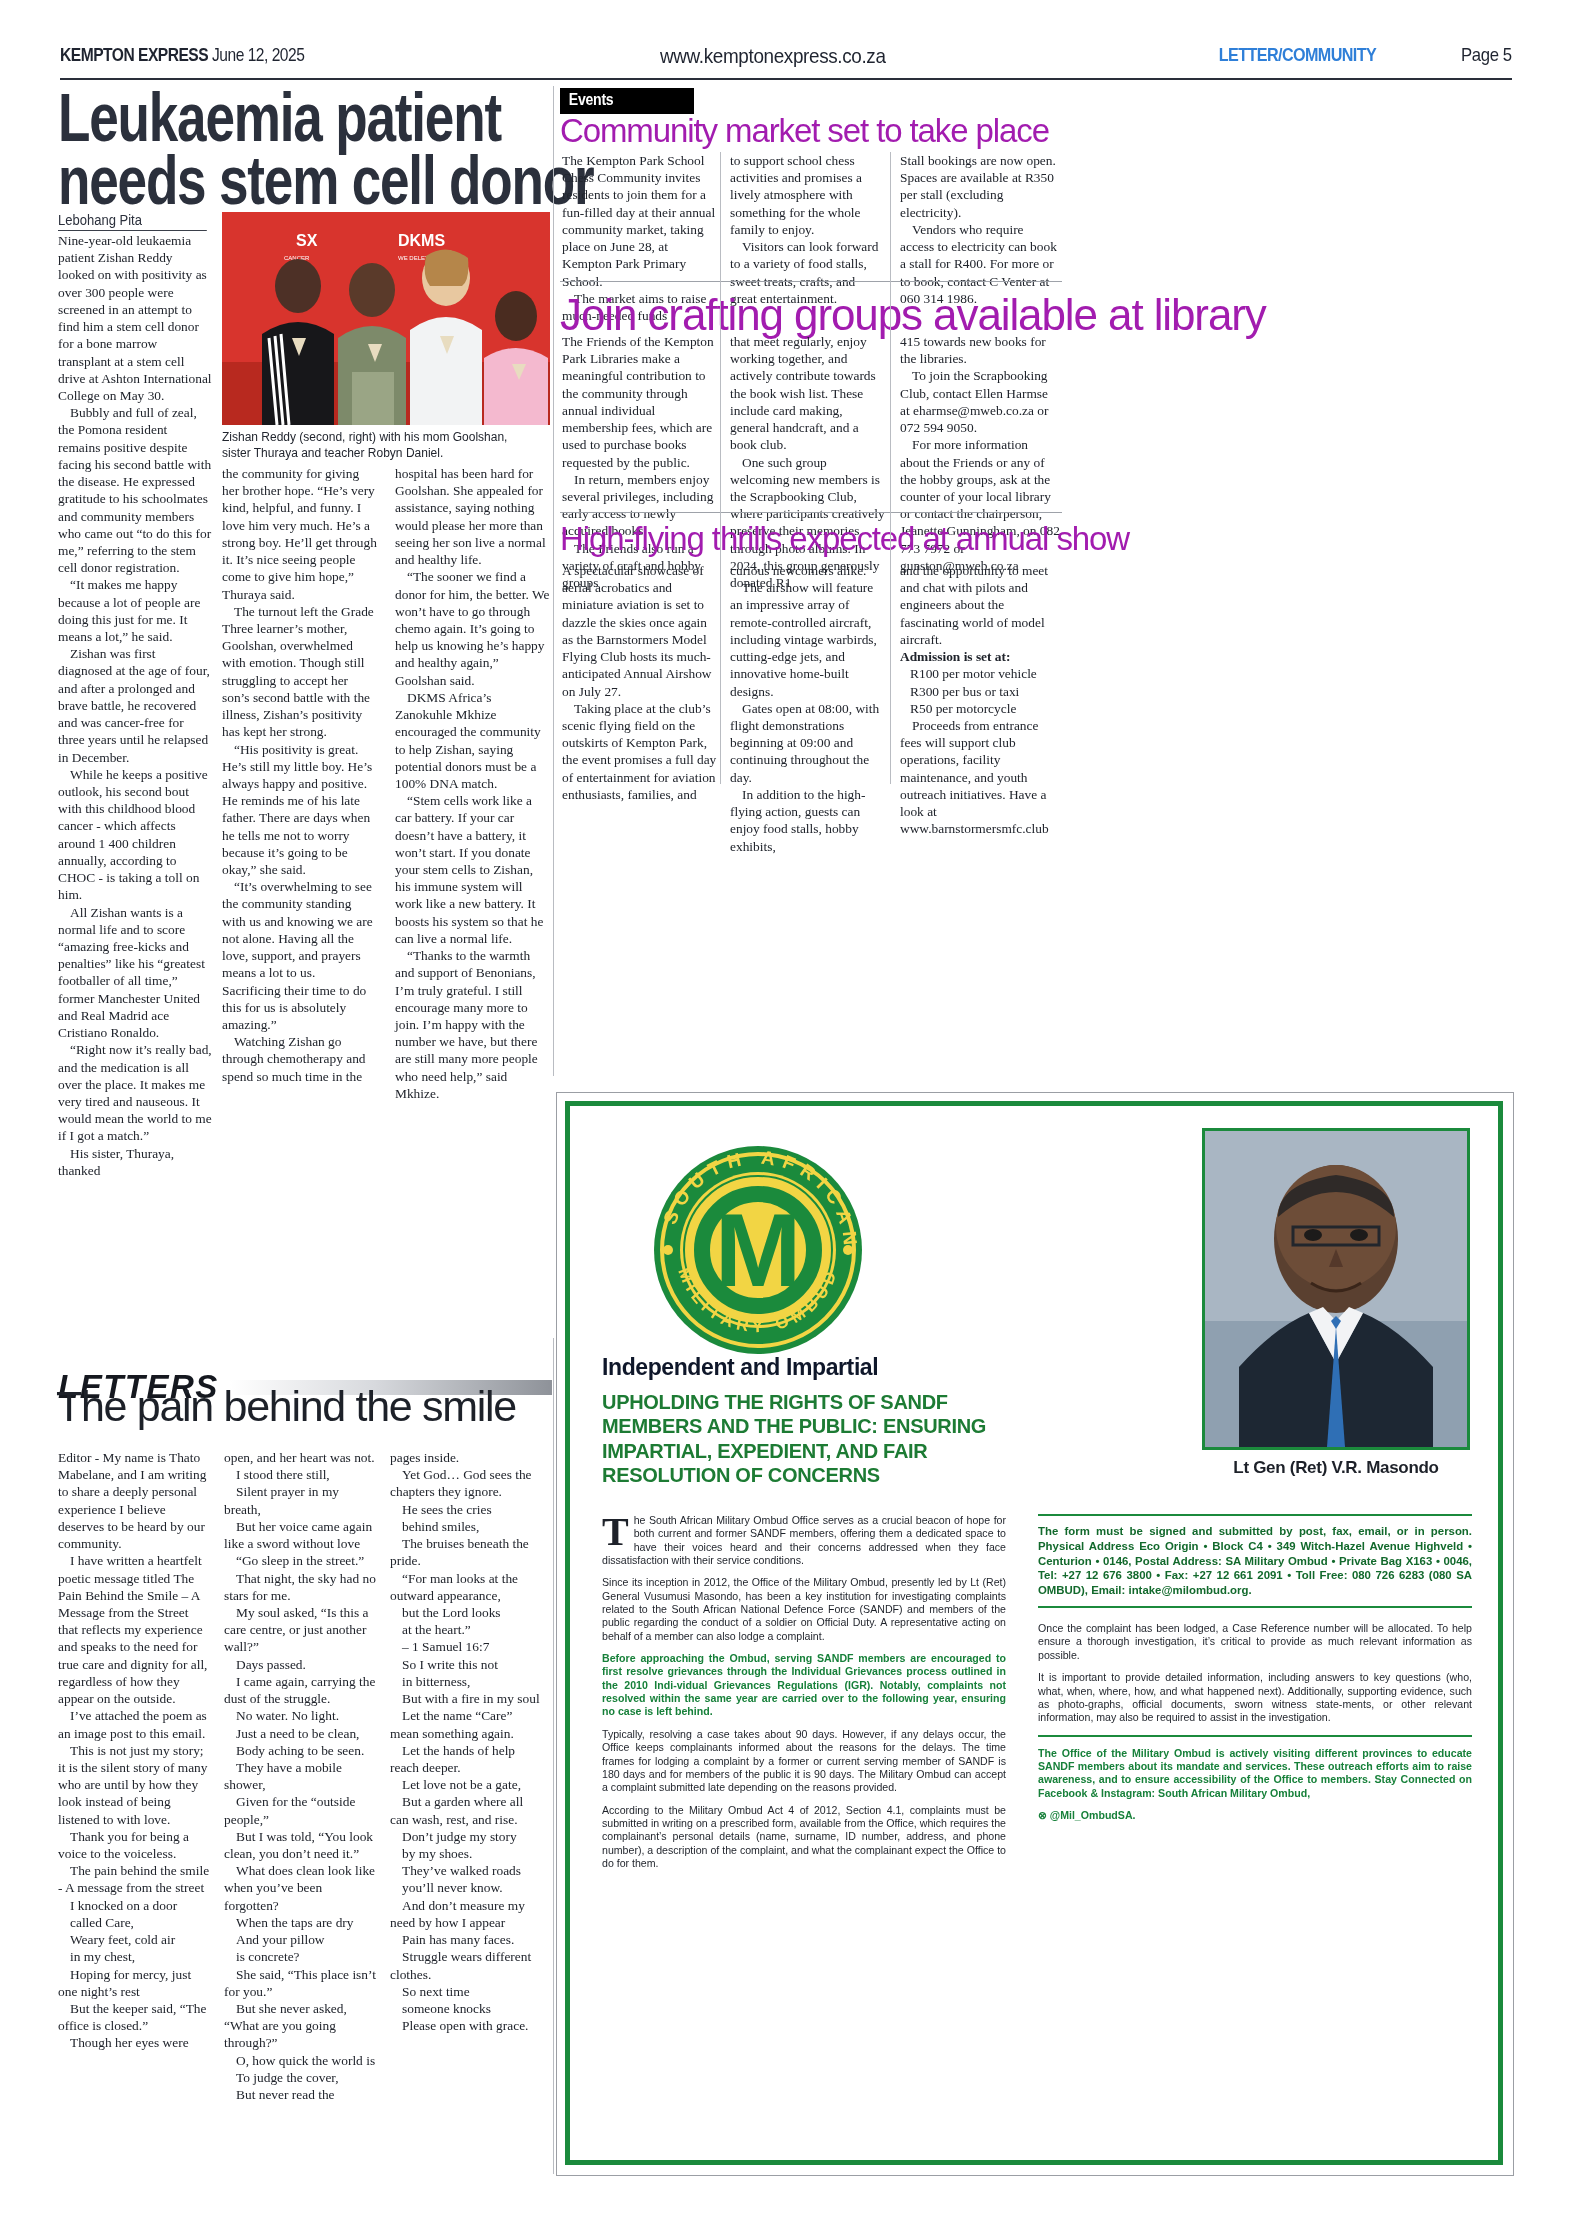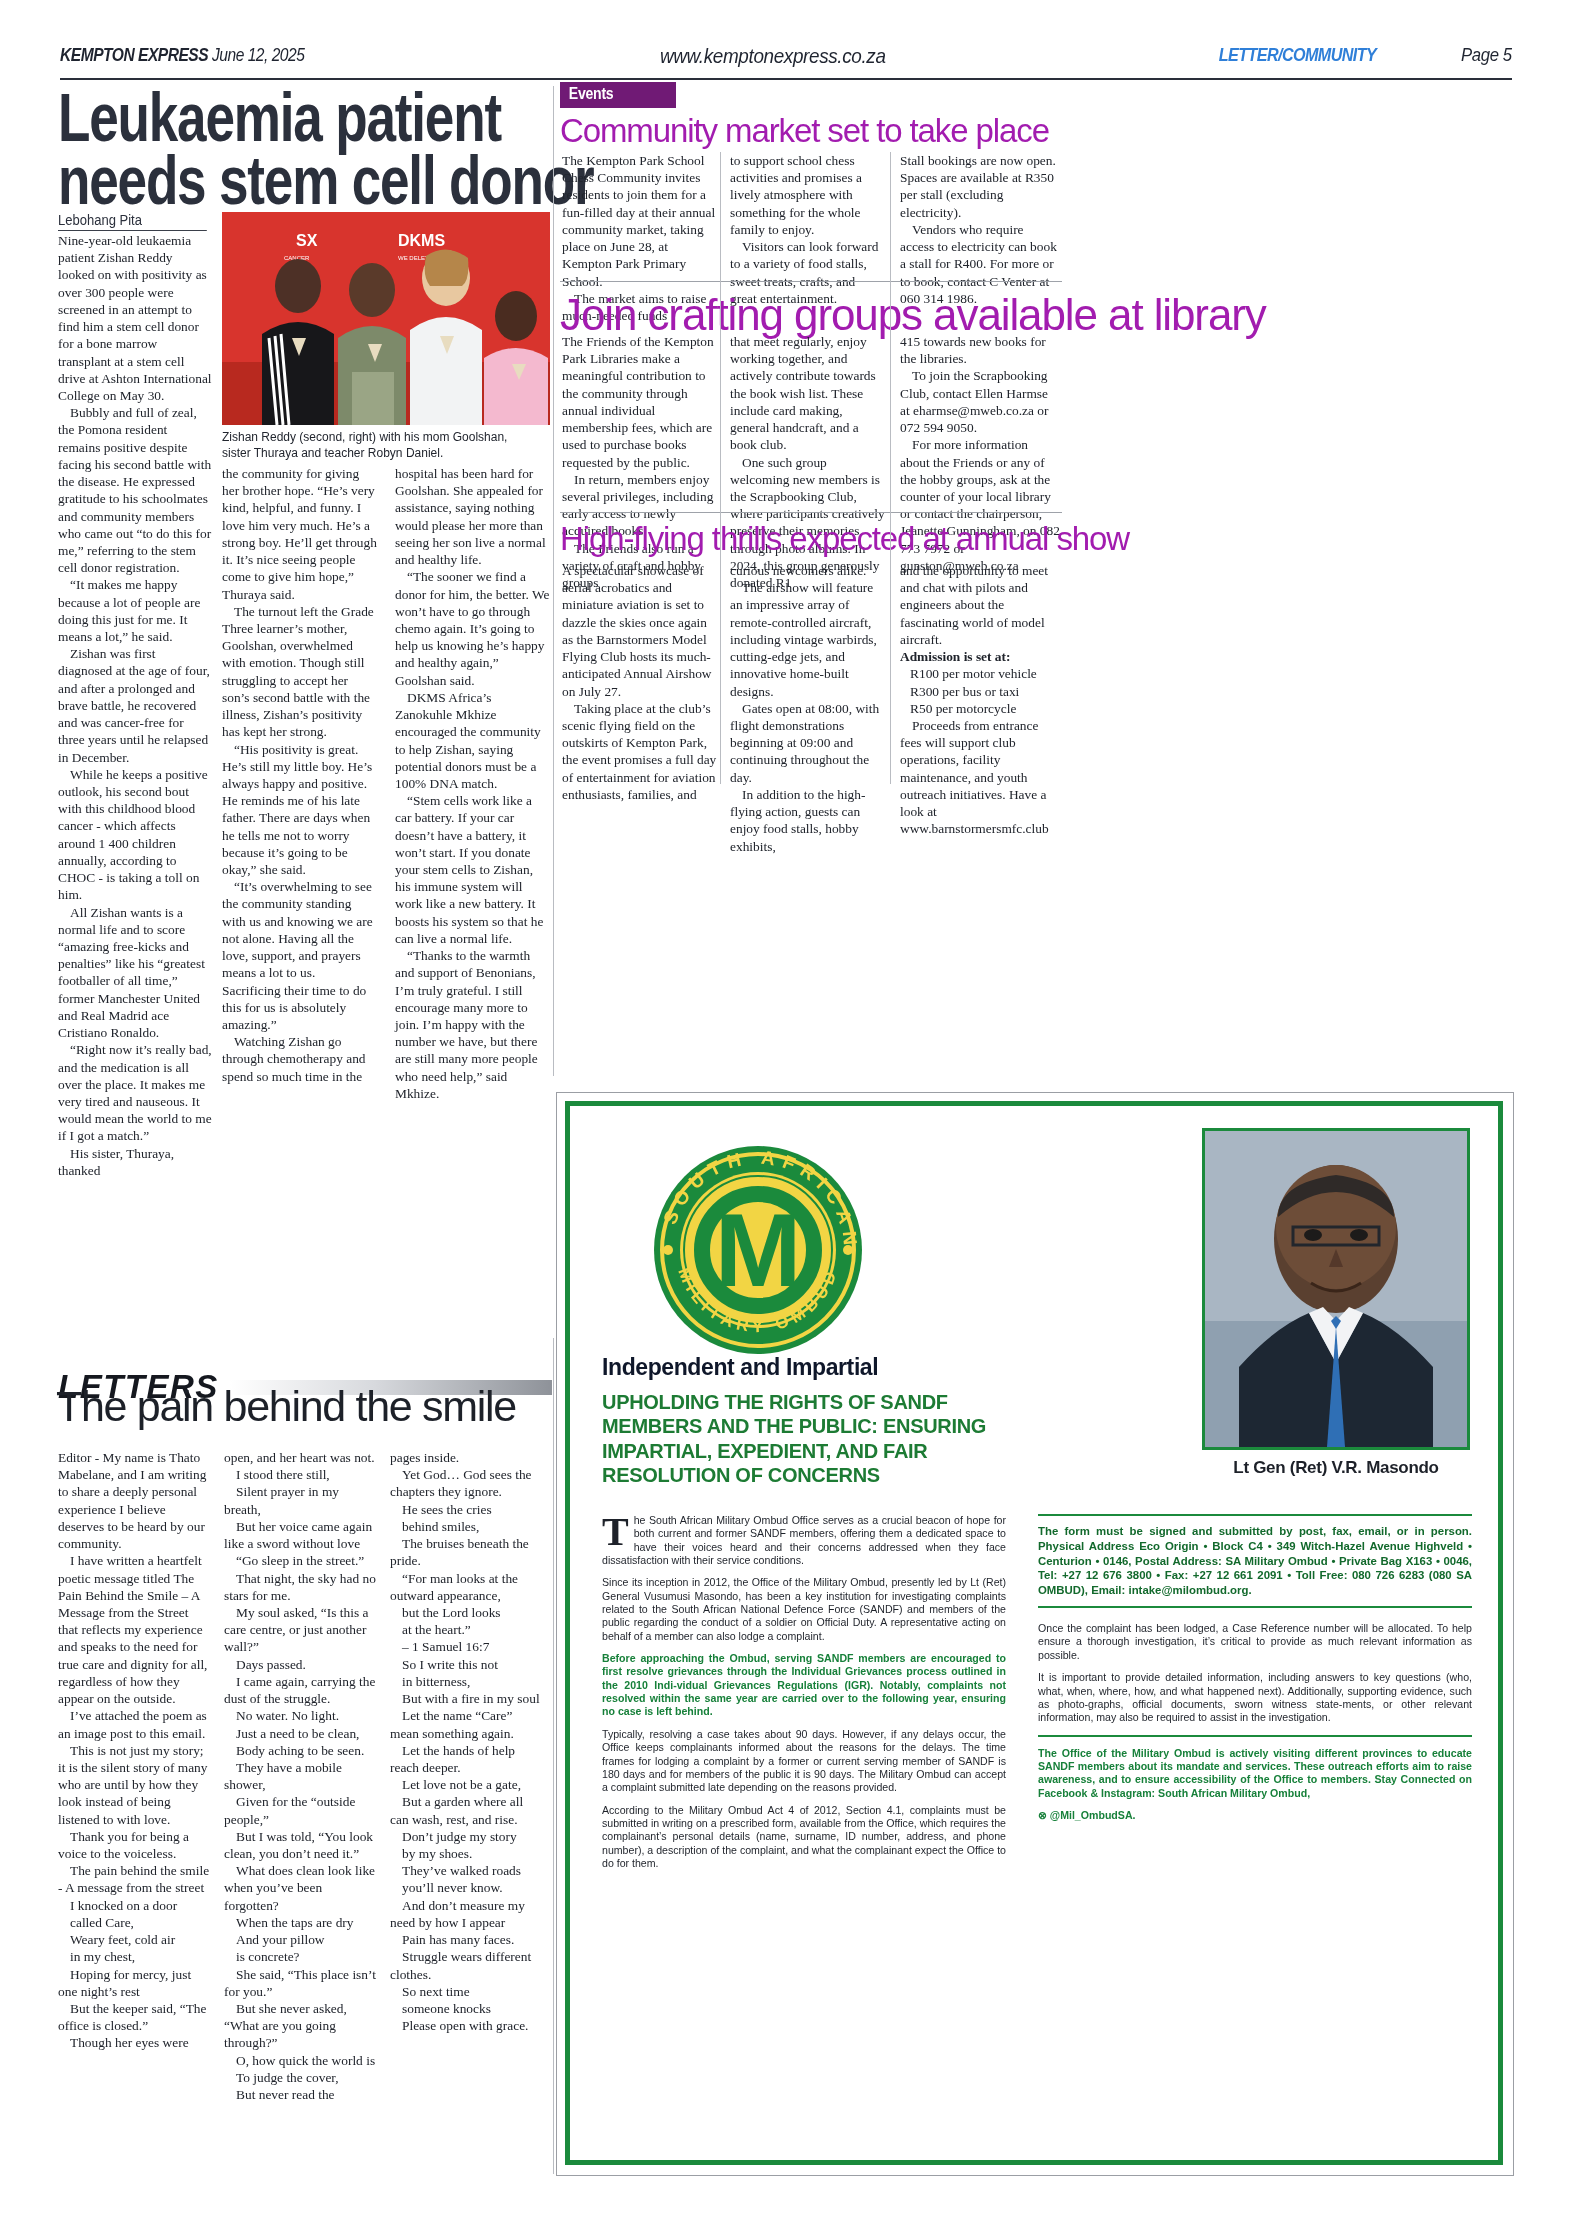--- a/index.html
+++ b/index.html
@@ -9,21 +9,21 @@
     font-family:"Liberation Serif", serif;
     color:#1f2430;
     overflow:hidden;
     position:relative;
   }
   .page{position:absolute;left:0;top:0;width:1572px;height:2224px;}
 
   
   .masthead{
     position:absolute;left:60px;top:44px;width:1452px;height:30px;
-    display:flex;align-items:baseline;font-style:italic;
+    display:flex;align-items:baseline;
   }
   .mh-left{
     font-family:"Liberation Sans", sans-serif;
     font-size:19px;font-weight:700;letter-spacing:-0.6px;
     transform:scaleX(0.82);transform-origin:left center;white-space:nowrap;
   }
   .mh-left .mh-date{font-weight:400;}
   .mh-url{
     position:absolute;left:600px;top:0;
     font-family:"Liberation Sans", sans-serif;
@@ -103,22 +103,22 @@
   }
   .pain-head{
     position:absolute;left:56px;top:1382px;width:520px;
     font-family:"Liberation Sans", sans-serif;
     font-weight:400;font-size:43px;letter-spacing:-1.3px;color:#1d2129;
     white-space:nowrap;
   }
 
   
   .events-badge{
-    position:absolute;left:560px;top:82px;width:116px;height:26px;
-    background:#701a75;
+    position:absolute;left:560px;top:88px;width:134px;height:26px;
+    background:#000000;
   }
   .events-badge span{
     display:block;color:#fff;
     font-family:"Liberation Sans", sans-serif;
     font-weight:700;font-size:16px;letter-spacing:-0.3px;
     padding:3px 0 0 10px;
     transform:scaleX(0.88);transform-origin:left top;
   }
   .sec-head{
     position:absolute;

